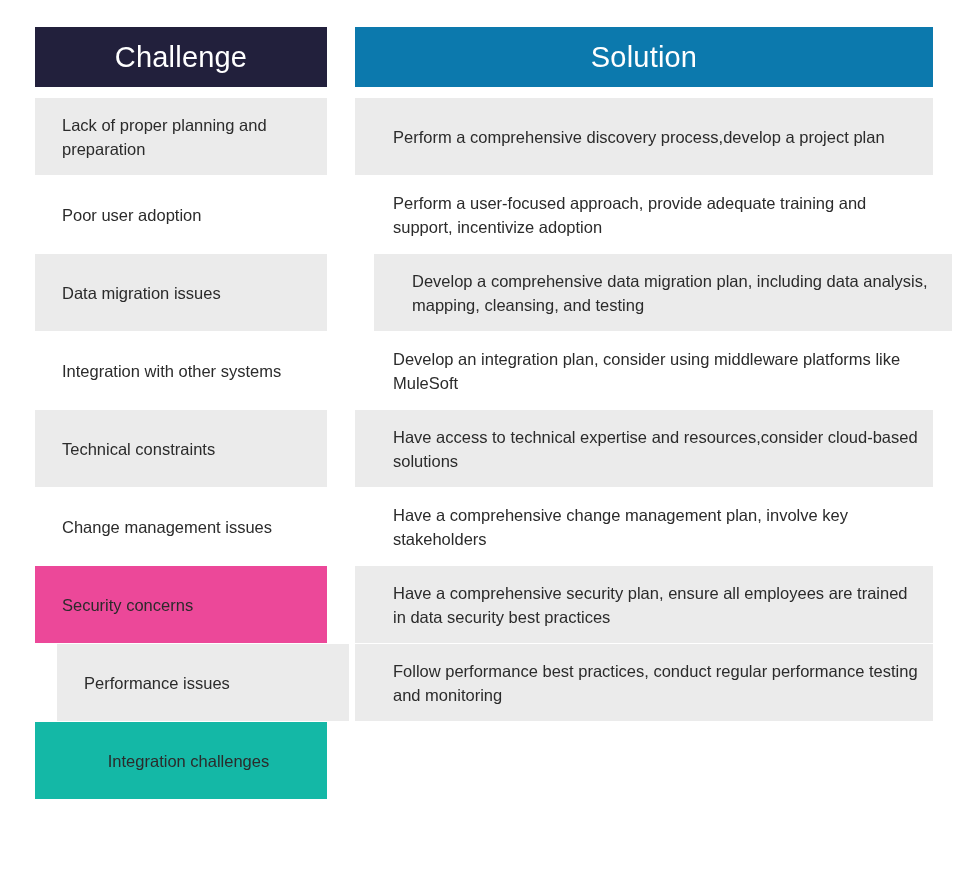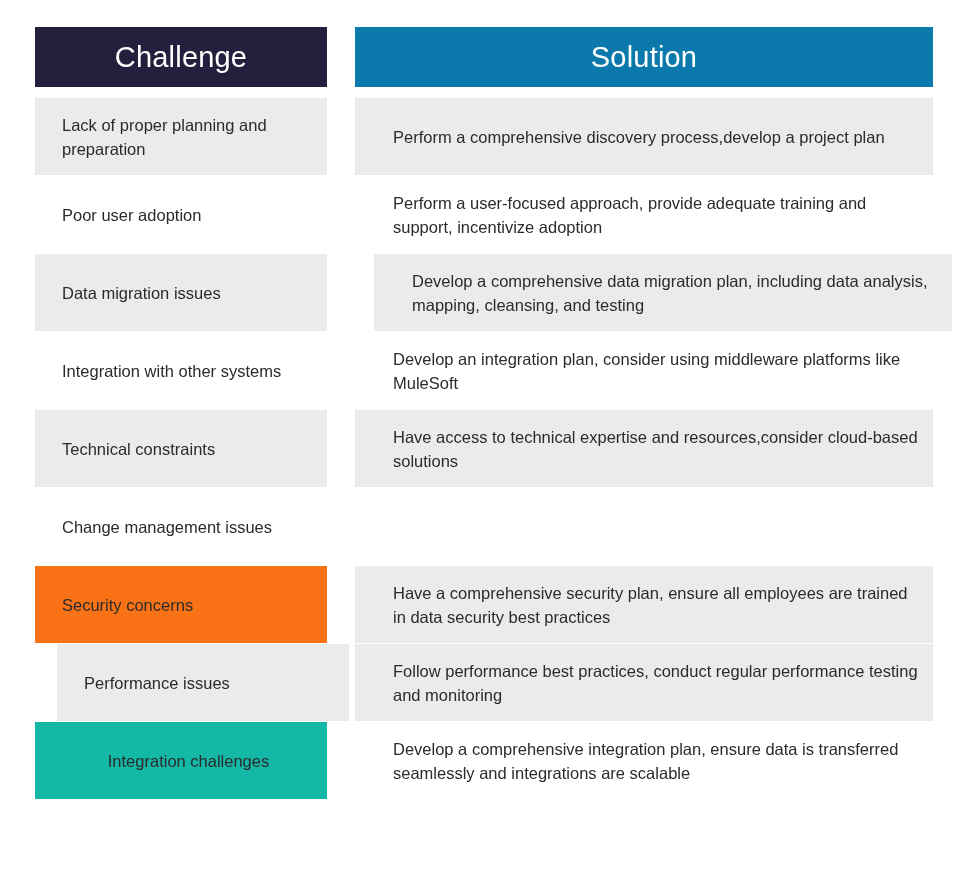--- a/index.html
+++ b/index.html
@@ -125,28 +125,28 @@
       <div class="row">
         <div class="cell cell-challenge" style="background: rgb(255, 255, 255); color: rgb(43, 43, 43);"><span>Integration with other systems</span></div>
         <div class="cell cell-solution" style="background: rgb(255, 255, 255); color: rgb(43, 43, 43);"><span>Develop an integration plan, consider using middleware platforms like MuleSoft</span></div>
       </div>
       <div class="row shaded">
         <div class="cell cell-challenge" style="background: rgb(235, 235, 235); color: rgb(43, 43, 43);"><span>Technical constraints</span></div>
         <div class="cell cell-solution" style="background: rgb(235, 235, 235); color: rgb(43, 43, 43);"><span>Have access to technical expertise and resources,consider cloud-based solutions</span></div>
       </div>
       <div class="row">
         <div class="cell cell-challenge" style="background: rgb(255, 255, 255); color: rgb(43, 43, 43);"><span>Change management issues</span></div>
+        <div class="cell cell-solution" style="background: rgb(255, 255, 255); color: rgb(43, 43, 43);"><span>Have a comprehensive change management plan, involve key stakeholders</span></div>
       </div>
       <div class="row shaded">
-        <div class="cell cell-challenge" style="background: #f97316; color: rgb(43, 43, 43);"><span>Security concerns</span></div>
+        <div class="cell cell-challenge" style="background: #ec4899; color: rgb(43, 43, 43);"><span>Security concerns</span></div>
         <div class="cell cell-solution" style="background: rgb(235, 235, 235); color: rgb(43, 43, 43);"><span>Have a comprehensive security plan, ensure all employees are trained in data security best practices</span></div>
       </div>
       <div class="row shaded">
         <div class="cell cell-challenge" style="background: rgb(235, 235, 235); color: rgb(43, 43, 43); margin-left: 22px;"><span>Performance issues</span></div>
         <div class="cell cell-solution" style="background: rgb(235, 235, 235); color: rgb(43, 43, 43);"><span>Follow performance best practices, conduct regular performance testing and monitoring</span></div>
       </div>
       <div class="row">
         <div class="cell cell-challenge" style="background: #14b8a6; color: rgb(43, 43, 43); justify-content: center;"><span>Integration challenges</span></div>
-        <div class="cell cell-solution" style="background: rgb(255, 255, 255); color: rgb(43, 43, 43);"><span>Develop a comprehensive integration plan, ensure data is transferred seamlessly and integrations are scalable</span></div>
       </div>
     </div>
 
 </div>
 
 </body></html>

